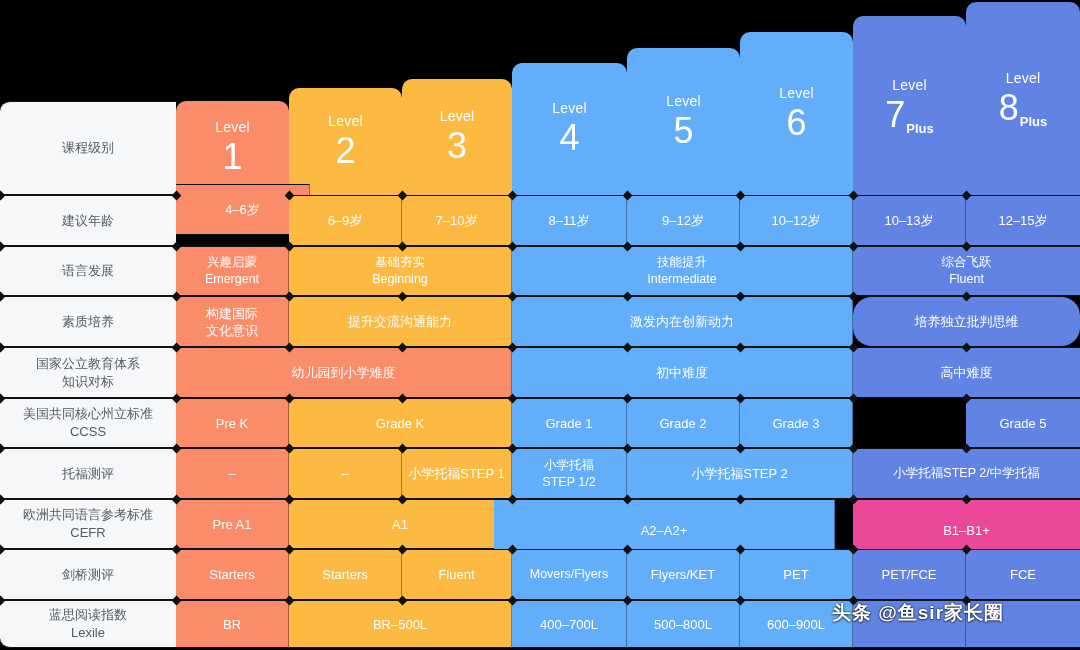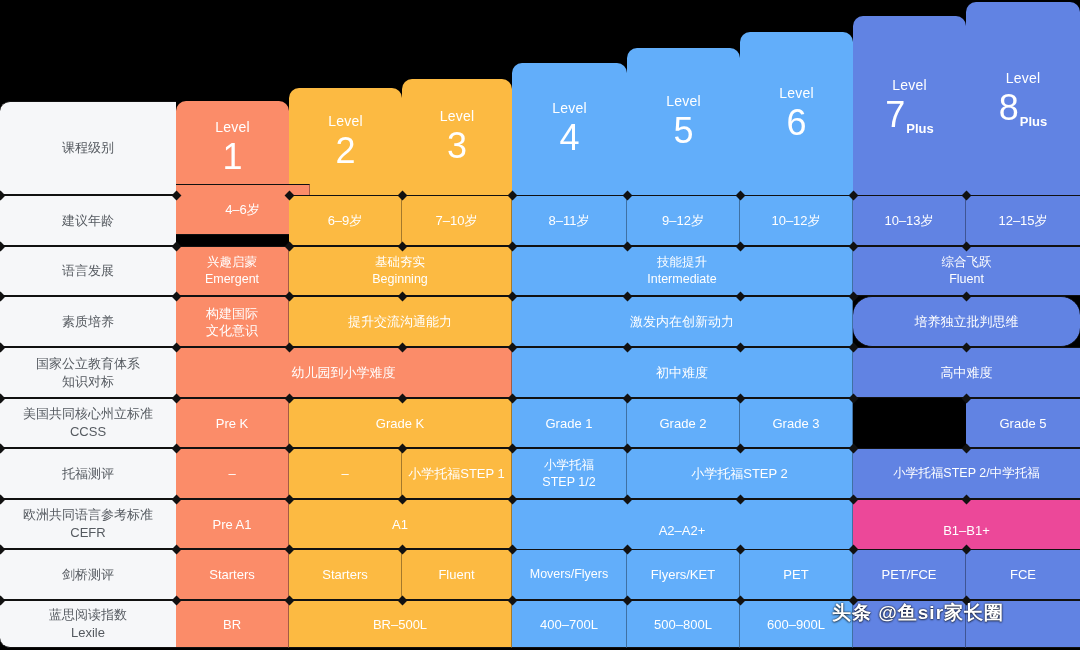--- a/index.html
+++ b/index.html
@@ -172,21 +172,21 @@
     <div class="cell" style="left: 966px; top: 398px; width: 114px; height: 50px; background: rgb(97, 131, 227);">Grade 5</div>
     <div class="cell sep-r" style="left: 176px; top: 448px; width: 113px; height: 51px; background: rgb(251, 140, 105);">–</div>
     <div class="cell sep-r" style="left: 289px; top: 448px; width: 113px; height: 51px; background: rgb(252, 186, 66);">–</div>
     <div class="cell sep-r" style="left: 402px; top: 448px; width: 110px; height: 51px; background: rgb(252, 186, 66);">小学托福STEP 1</div>
     <div class="cell small sep-r" style="left: 512px; top: 448px; width: 115px; height: 51px; background: rgb(98, 174, 250);">小学托福
 STEP 1/2</div>
     <div class="cell sep-r" style="left: 627px; top: 448px; width: 226px; height: 51px; background: rgb(98, 174, 250);">小学托福STEP 2</div>
     <div class="cell small" style="left: 853px; top: 448px; width: 227px; height: 51px; background: rgb(97, 131, 227);">小学托福STEP 2/中学托福</div>
     <div class="cell sep-r" style="left: 176px; top: 499px; width: 113px; height: 50px; background: rgb(251, 140, 105);">Pre A1</div>
     <div class="cell sep-r" style="left: 289px; top: 499px; width: 223px; height: 50px; background: rgb(252, 186, 66);">A1</div>
-    <div class="cell sep-r" style="left: 512px; top: 499px; width: 341px; height: 62px; background: rgb(98, 174, 250);">A2–A2+</div>
+    <div class="cell sep-r" style="left: 494px; top: 499px; width: 341px; height: 62px; background: rgb(98, 174, 250);">A2–A2+</div>
     <div class="cell" style="left: 853px; top: 499px; width: 227px; height: 63px; background: #ec4899;">B1–B1+</div>
     <div class="cell sep-r" style="left: 176px; top: 549px; width: 113px; height: 51px; background: rgb(251, 140, 105);">Starters</div>
     <div class="cell sep-r" style="left: 289px; top: 549px; width: 113px; height: 51px; background: rgb(252, 186, 66);">Starters</div>
     <div class="cell sep-r" style="left: 402px; top: 549px; width: 110px; height: 51px; background: rgb(252, 186, 66);">Fluent</div>
     <div class="cell small sep-r" style="left: 512px; top: 549px; width: 115px; height: 51px; background: rgb(98, 174, 250);">Movers/Flyers</div>
     <div class="cell sep-r" style="left: 627px; top: 549px; width: 113px; height: 51px; background: rgb(98, 174, 250);">Flyers/KET</div>
     <div class="cell sep-r" style="left: 740px; top: 549px; width: 113px; height: 51px; background: rgb(98, 174, 250);">PET</div>
     <div class="cell sep-r" style="left: 853px; top: 549px; width: 113px; height: 51px; background: rgb(97, 131, 227);">PET/FCE</div>
     <div class="cell" style="left: 966px; top: 549px; width: 114px; height: 51px; background: rgb(97, 131, 227);">FCE</div>
     <div class="cell sep-r" style="left: 176px; top: 600px; width: 113px; height: 48px; background: rgb(251, 140, 105); border-bottom-left-radius: 0px;">BR</div>

